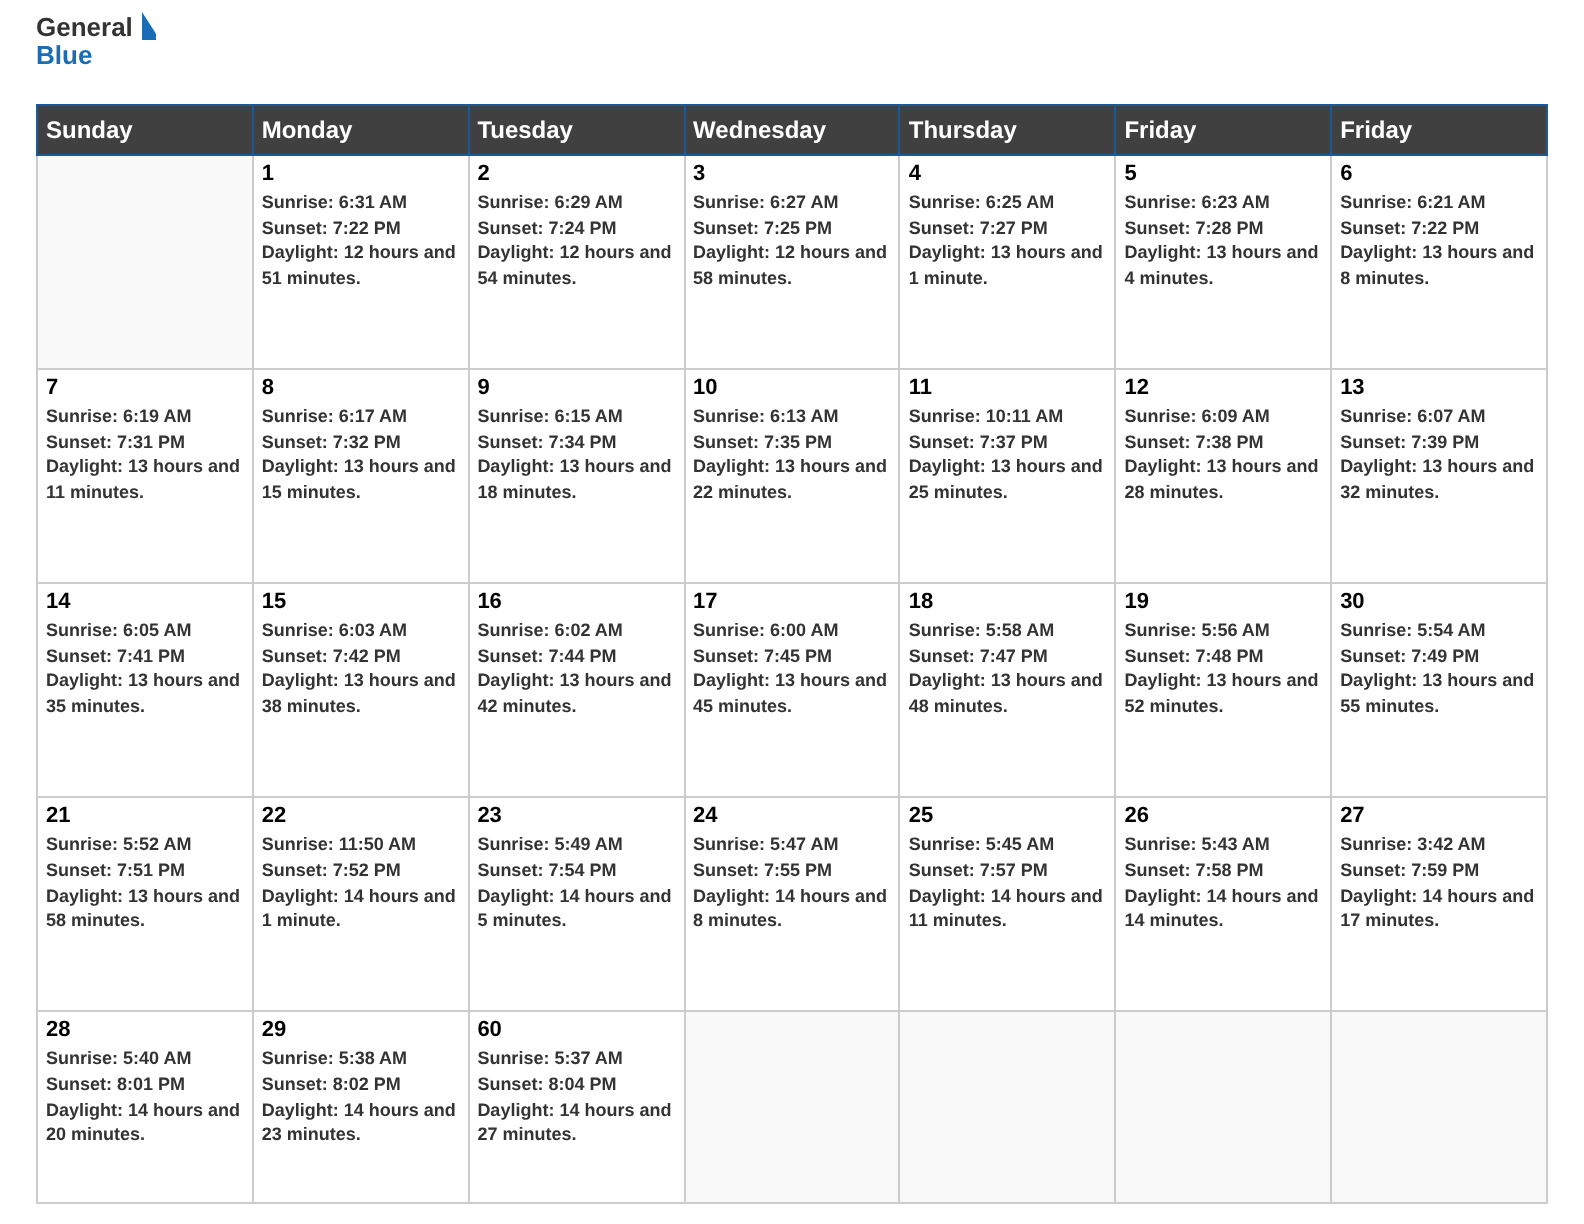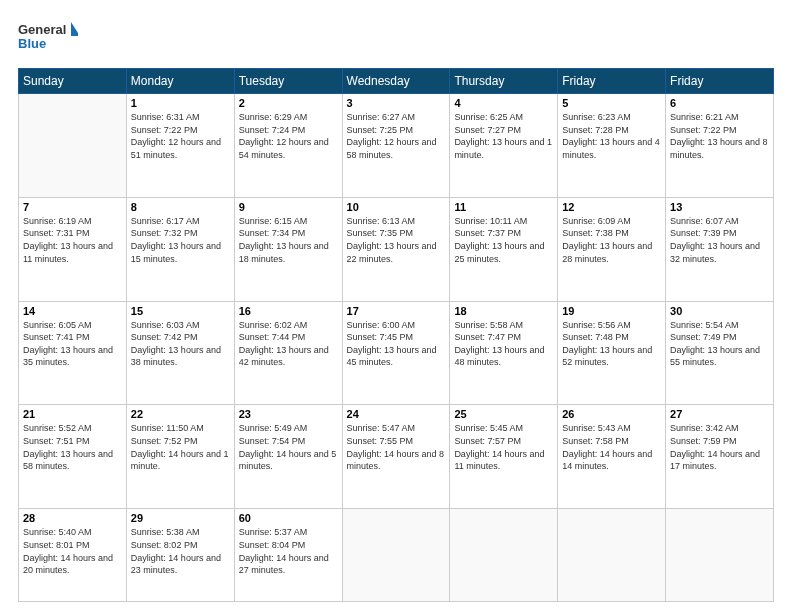--- a/index.html
+++ b/index.html
@@ -6,21 +6,21 @@
     body {
       width: 792px;
       height: 612px;
       font-family: Arial, Helvetica, sans-serif;
       background: #fff;
       overflow: hidden;
     }
     .page {
       width: 792px;
       height: 612px;
-      padding: 18px 18px 10px 18px;
+      padding: 2px 18px 10px 18px;
       display: flex;
       flex-direction: column;
     }
     .header {
       display: flex;
       justify-content: space-between;
       align-items: flex-start;
       margin-bottom: 10px;
     }
     .logo {
@@ -42,24 +42,24 @@
       color: #555;
     }
     .calendar {
       flex: 1;
       border: 1px solid #ccc;
       border-collapse: collapse;
       width: 100%;
       table-layout: fixed;
     }
     .calendar th {
-      background-color: #0c4a6e;
+      background-color: #404040;
       color: #fff;
       font-size: 12px;
-      font-weight: normal;
+      font-weight: bold;
       padding: 5px 4px;
       text-align: left;
       border: 1px solid #1a5a9a;
     }
     .calendar td {
       vertical-align: top;
       border: 1px solid #ccc;
       padding: 3px 4px;
       font-size: 9.5px;
       color: #333;
@@ -73,20 +73,21 @@
       font-size: 11px;
       font-weight: bold;
       color: #000;
       display: block;
       margin-bottom: 2px;
     }
     .day-info {
       font-size: 9px;
       line-height: 1.4;
       color: #333;
+      font-weight: bold;
     }
     tr:last-child td {
       height: 70px;
     }
   </style>
 </head>
 <body>
 
 <div class="page">
   <div class="header">

